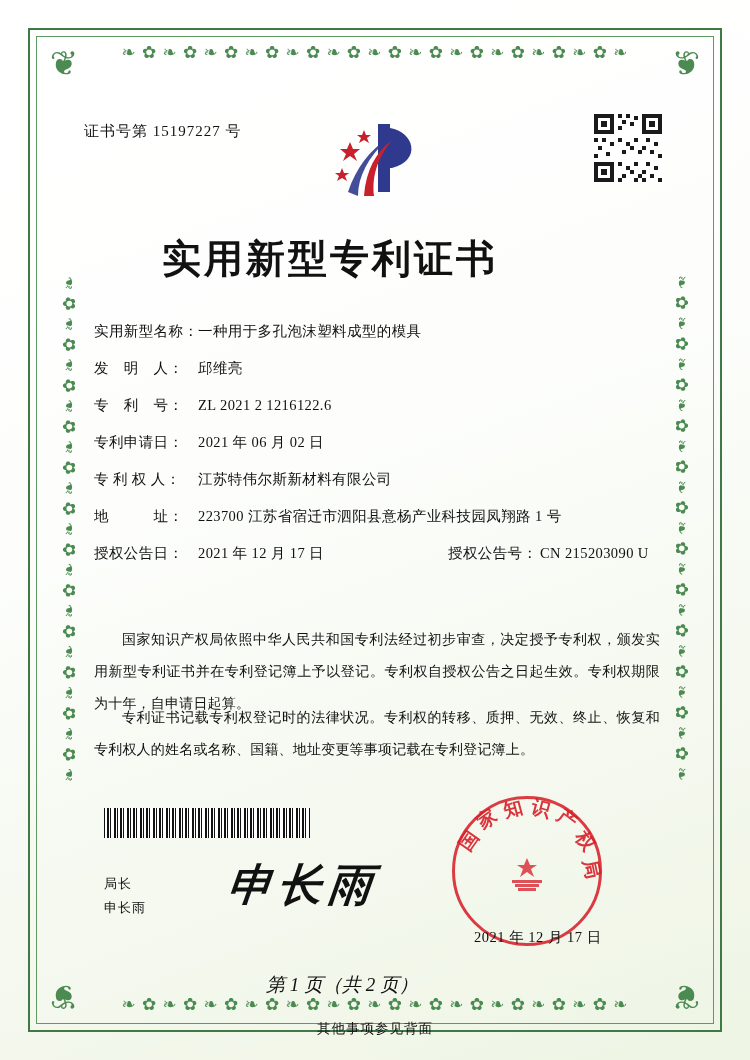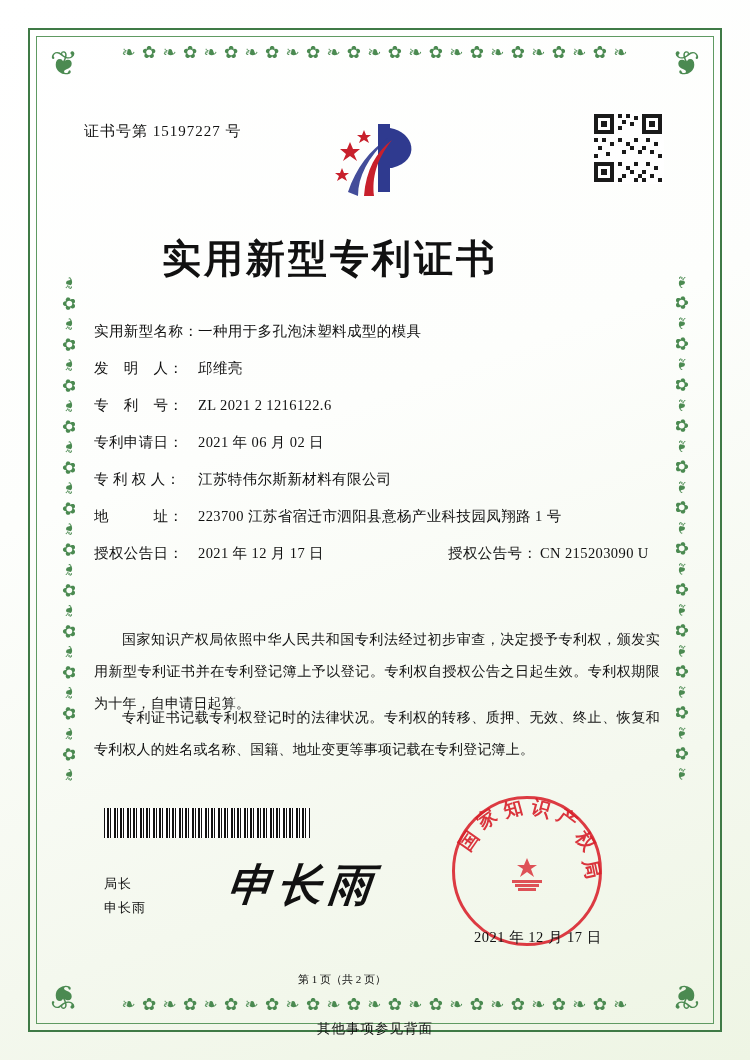--- a/index.html
+++ b/index.html
@@ -224,22 +224,23 @@
     color: #111;
     letter-spacing: 0.5px;
   }
 
   
   .page-no {
     position: absolute;
     left: 0; top: 972px;
     width: 684px;
     text-align: center;
-    font-size: 11px;
-    color: #111;
+    font-size: 19px;
+    color: #111;
+    font-style: italic;
   }
   .footnote {
     position: absolute;
     left: 0; top: 1020px;
     width: 750px;
     text-align: center;
     font-size: 13.5px;
     color: #111;
     letter-spacing: 1px;
   }

